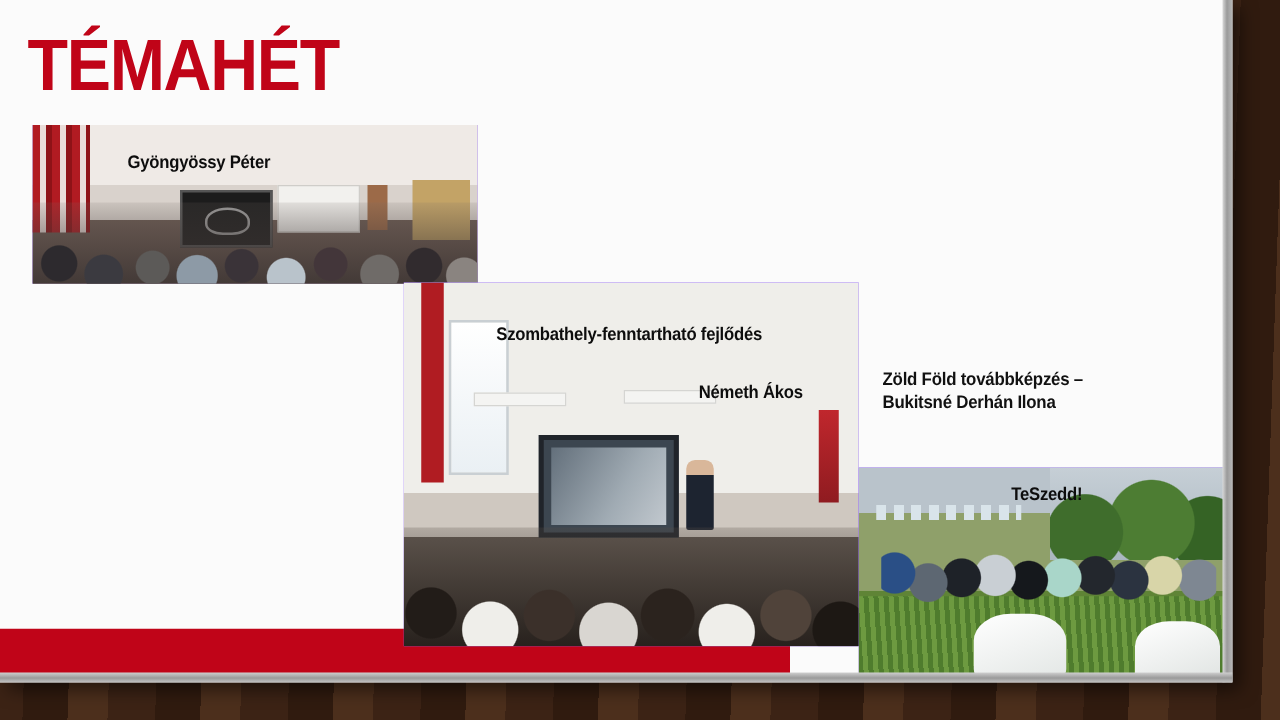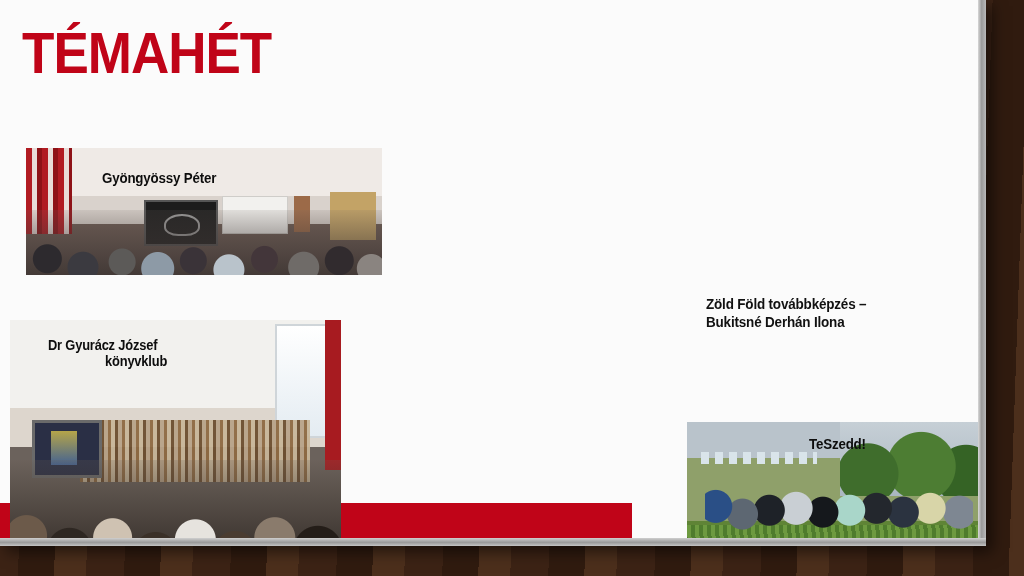--- a/index.html
+++ b/index.html
@@ -40,21 +40,21 @@
   #slide-bottom-edge{
     position:absolute;left:0;top:538px;width:986px;height:8px;
     background:linear-gradient(180deg,#cfcfcf,#9a9a9a 55%,#c4c4c4);
   }
   
   .accent-bar{
     position:absolute;left:0;top:503px;width:632px;height:36px;
     background:#c00418;
   }
   
-  .photo{position:absolute;overflow:hidden;background:#8b5cf6;margin-top:48px;}
+  .photo{position:absolute;overflow:hidden;background:#8b5cf6;}
   .photo .cap{
     position:absolute;
     font-family:"Liberation Sans",sans-serif;
     font-weight:700;font-style:normal;
     letter-spacing:-.2px;
     line-height:1.12;
     white-space:pre-line;
     transform:scaleX(.92);
     transform-origin:left top;
   }
@@ -336,30 +336,34 @@
     <div class="curtain"></div>
     <div class="screen"></div>
     <div class="board"></div>
     <div class="door"></div>
     <div class="cork"></div>
     <div class="crowd"></div>
     <div class="cap cap-dark">Gyöngyössy Péter</div>
   </div>
 
 
-  <div class="photo" id="photo-konyvklub">
+
+  <div class="photo" id="photo-szombathely">
     <div class="bg"></div>
-    <div class="win"></div>
-    <div class="curtain2"></div>
-    <div class="shelves"></div>
-    <div class="screen2"></div>
-    <div class="crowd2"></div>
-    <div class="cap cap-dark"><span>Dr Gyurácz József</span><span class="l2">könyvklub</span></div>
+    <div class="curtain3"></div>
+    <div class="win3"></div>
+    <div class="lamp1"></div>
+    <div class="lamp2"></div>
+    <div class="screen3"></div>
+    <div class="speaker"></div>
+    <div class="banner"></div>
+    <div class="crowd3"></div>
+    <div class="cap cap-dark cap-title">Szombathely-fenntartható fejlődés</div>
+    <div class="cap cap-dark cap-name">Németh Ákos</div>
   </div>
-
 
   <div id="cap-zoldfold">Zöld Föld továbbképzés –
 Bukitsné Derhán Ilona</div>
 
   <div class="photo" id="photo-teszedd">
     <div class="bg"></div>
     <div class="building"></div>
     <div class="trees"></div>
     <div class="grass"></div>
     <div class="students"></div>

